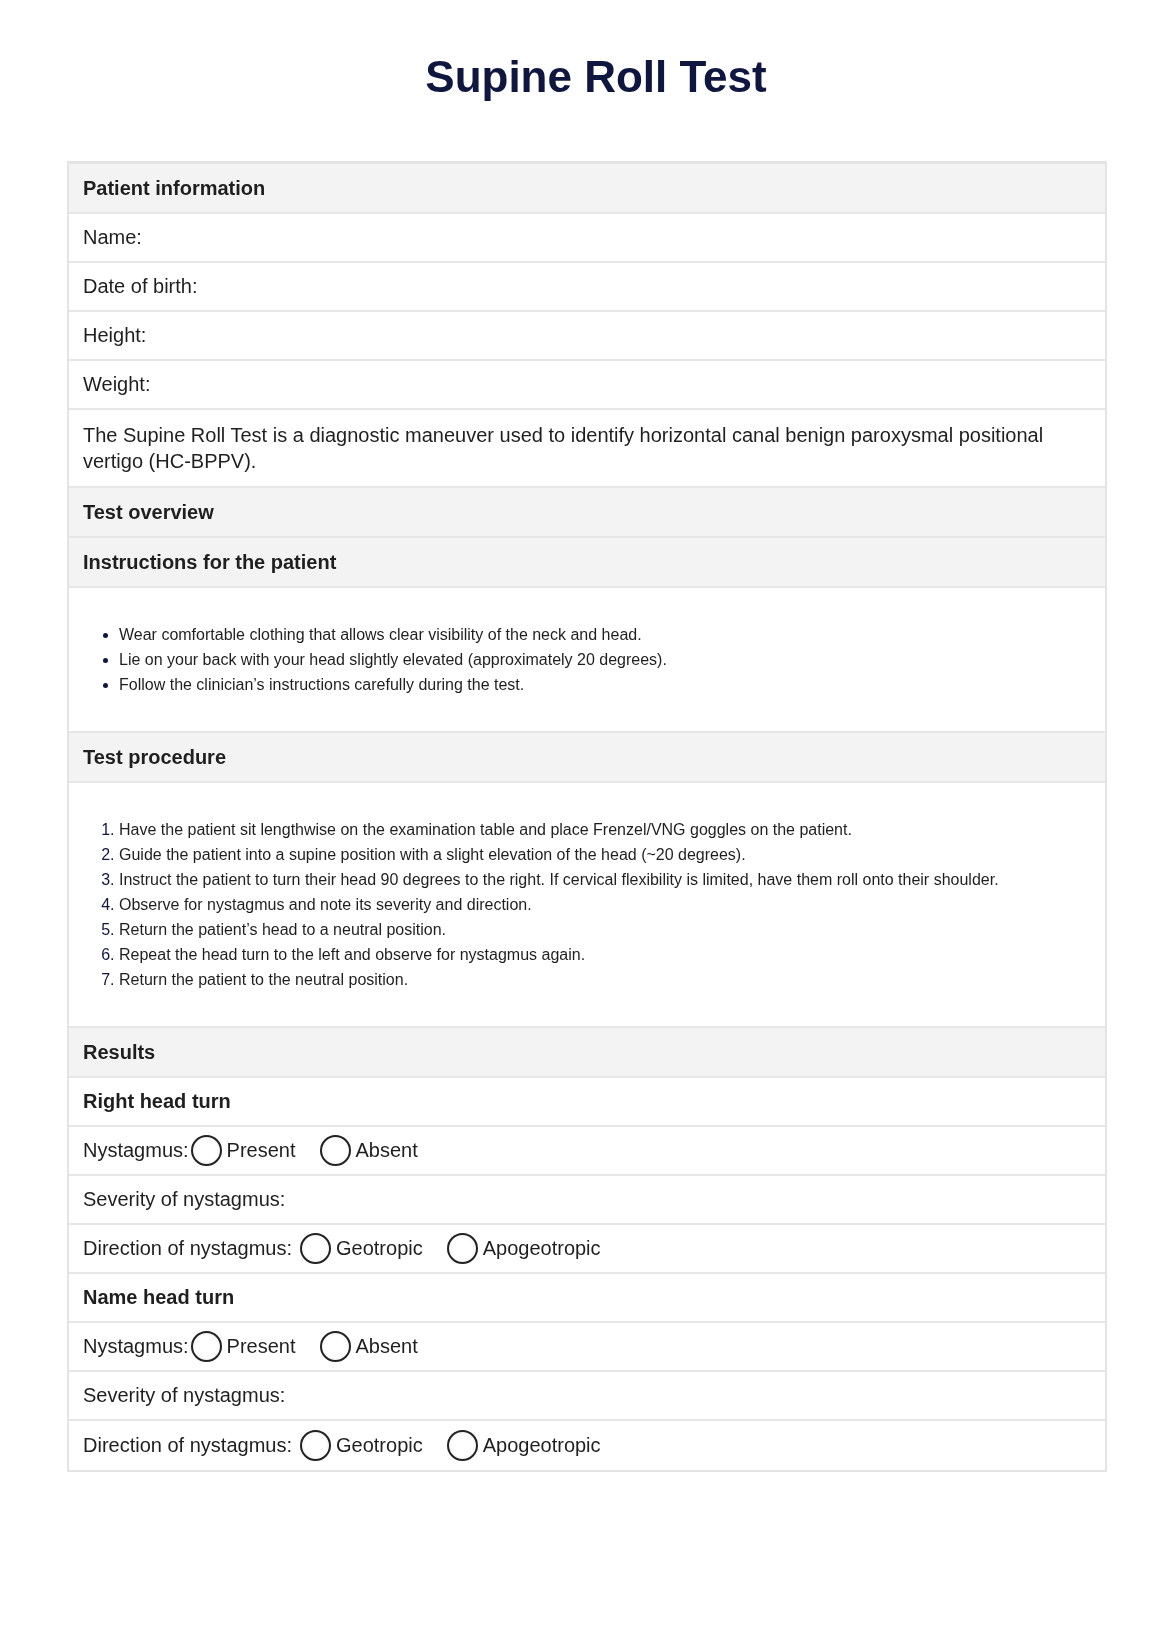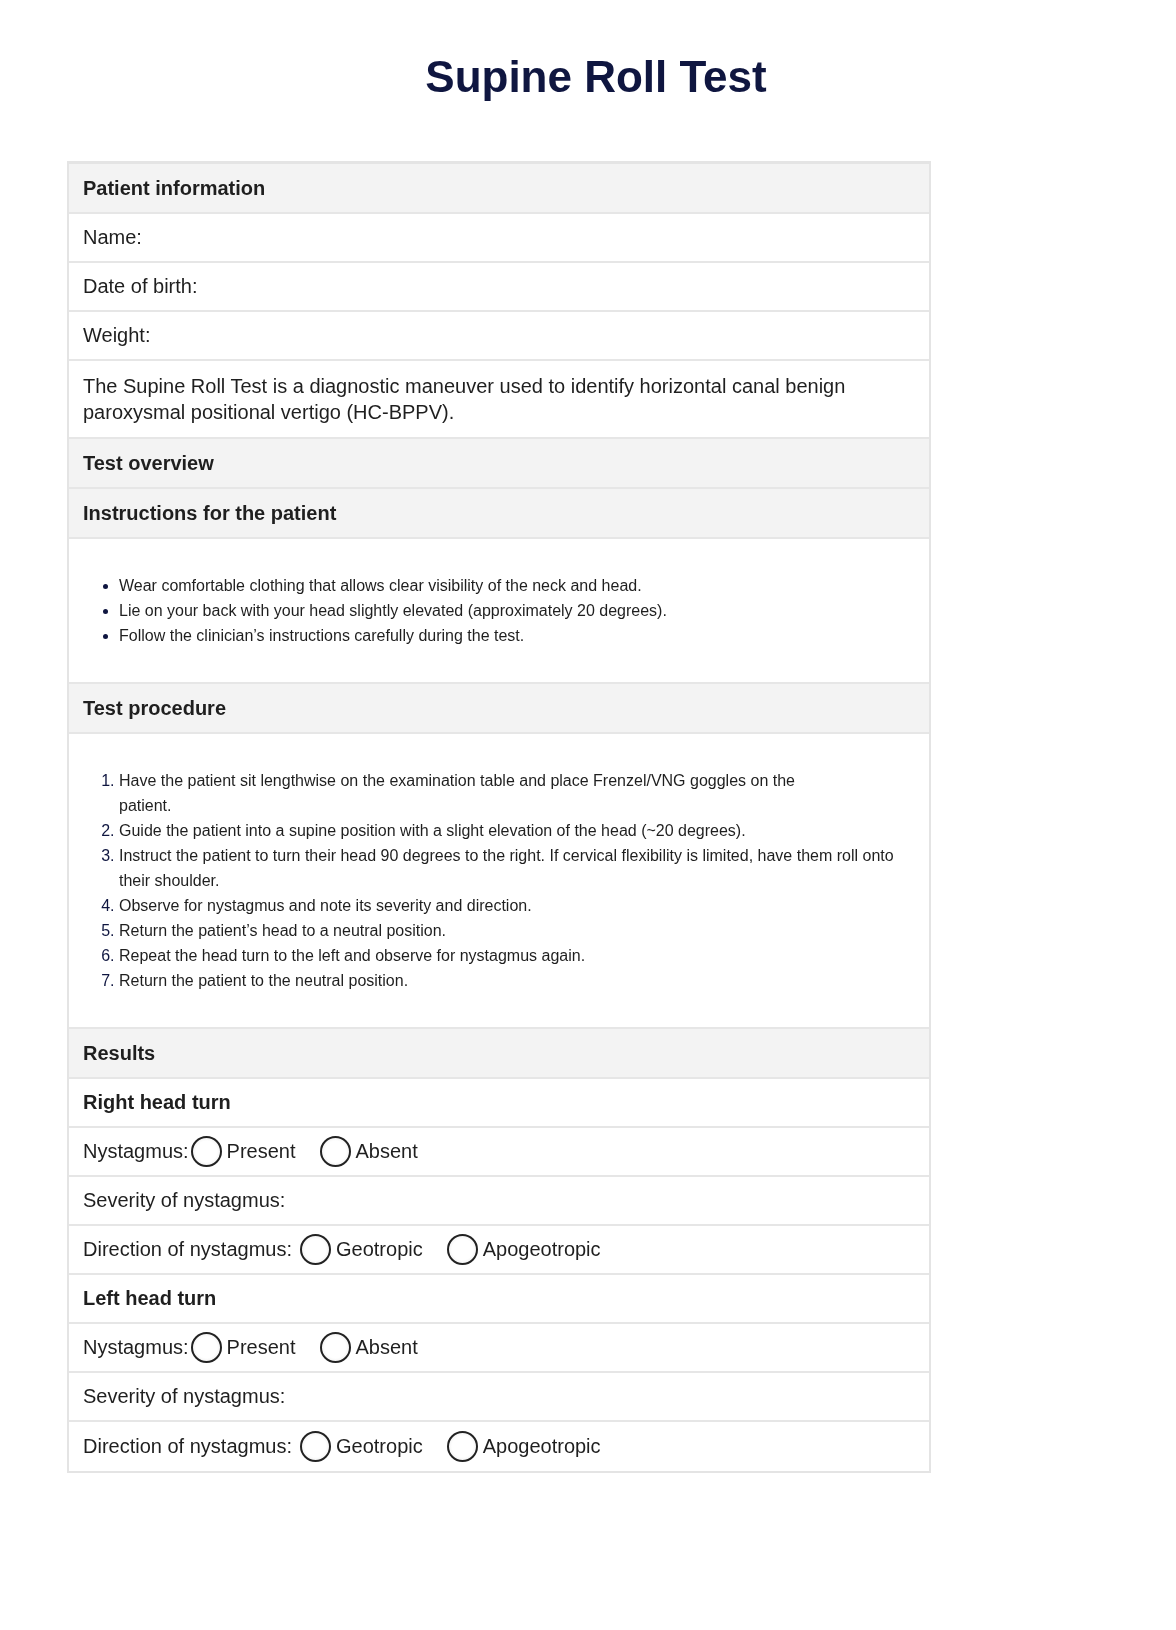--- a/index.html
+++ b/index.html
@@ -1,18 +1,18 @@
 <!DOCTYPE html>
 <html><head>
 <meta charset="utf-8">
 <style>
   html, body { margin: 0; padding: 0; background: #ffffff; }
   body { width: 1176px; height: 1630px; position: relative; font-family: "Liberation Sans", sans-serif; color: #1f1f1f; }
   .title { position: absolute; top: 52px; left: 8px; width: 1176px; text-align: center; font-size: 44px; font-weight: bold; color: #0f1640; margin: 0; }
-  .form { position: absolute; top: 161px; left: 67px; width: 864px; border: 2px solid #e4e4e4; border-top: 3px solid #e4e4e4; box-sizing: border-box; }
+  .form { position: absolute; top: 161px; left: 67px; width: 1040px; border: 2px solid #e4e4e4; border-top: 3px solid #e4e4e4; box-sizing: border-box; }
   .row { border-bottom: 2px solid #e6e6e6; padding: 0 14px; font-size: 20px; display: flex; align-items: center; box-sizing: border-box; min-height: 49px; }
   .row:last-child { border-bottom: none; }
   .row.head { background: #f3f3f3; font-weight: bold; height: 50px; }
   .row.sub { font-weight: bold; text-align: center; }
   .row.text { padding-top: 12px; padding-bottom: 12px; line-height: 26px; display: block; min-height: 0; }
   .row.listrow { display: block; padding-top: 34px; padding-bottom: 34px; min-height: 0; }
   ul, ol { margin: 0; padding-left: 36px; font-size: 16px; line-height: 25px; }
   ul li::marker { color: #0f1640; }
   ol li::marker { color: #0f1640; }
   .radio { display: inline-block; width: 31px; height: 31px; border-radius: 50%; border: 2px solid #222; box-sizing: border-box; background: radial-gradient(circle at 50% 50%, #ffffff 55%, #e2e2e2 100%); vertical-align: middle; margin: 0 5px 0 6px; cursor: pointer; }
@@ -25,20 +25,23 @@
 <h1 class="title">Supine Roll Test</h1>
 
 <div class="form">
 
   <div class="row head">Patient information</div>
   <div class="row">
       <span>Name:</span>
     </div>
   <div class="row">
       <span>Date of birth:</span>
+    </div>
+  <div class="row">
+      <span>Height:</span>
     </div>
   <div class="row">
       <span>Weight:</span>
     </div>
 
   <div class="row text">The Supine Roll Test is a diagnostic maneuver used to identify horizontal canal benign paroxysmal positional vertigo (HC-BPPV).</div>
   <div class="row head">Test overview</div>
 
   <div class="row head">Instructions for the patient</div>
   <div class="row listrow">
@@ -84,21 +87,21 @@
     <span class="opt">
         <span class="radio" style="margin-left:8px;"></span>
         <span>Geotropic</span>
       </span>
     <span class="opt">
         <span class="radio"></span>
         <span>Apogeotropic</span>
       </span>
   </div>
 
-  <div class="row sub">Left head turn</div>
+  <div class="row sub">Name head turn</div>
   <div class="row">
     <span>Nystagmus:</span>
     <span class="opt">
         <span class="radio" style="margin-left:2px;"></span>
         <span>Present</span>
       </span>
     <span class="opt">
         <span class="radio"></span>
         <span>Absent</span>
       </span>

